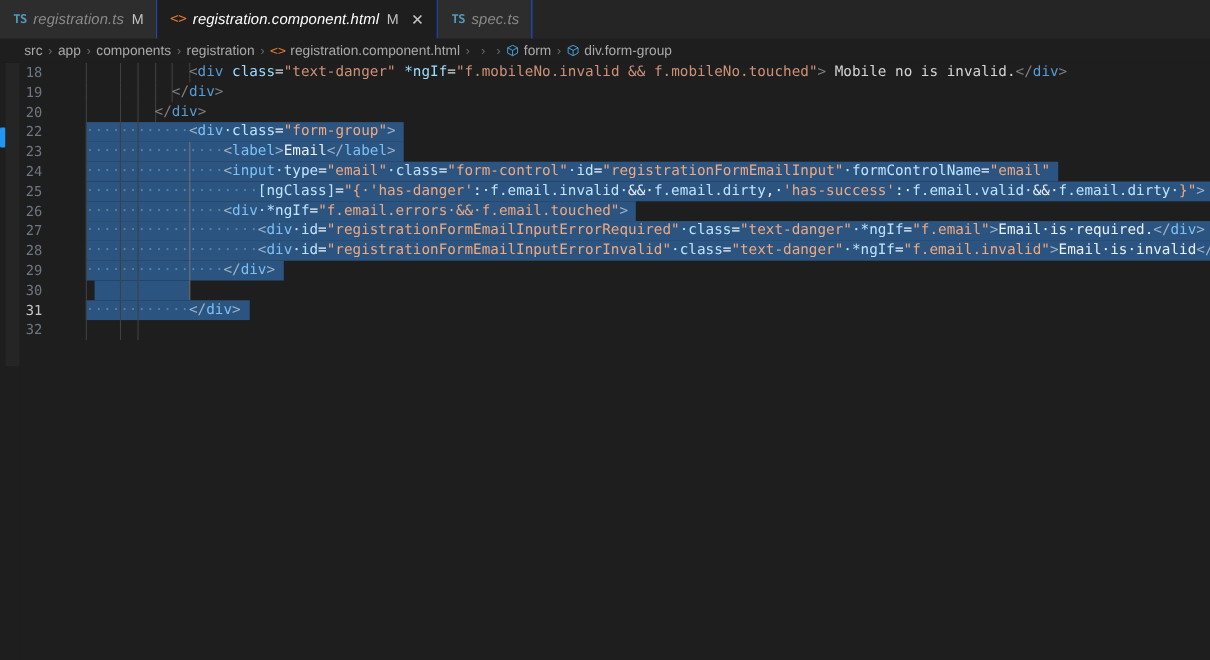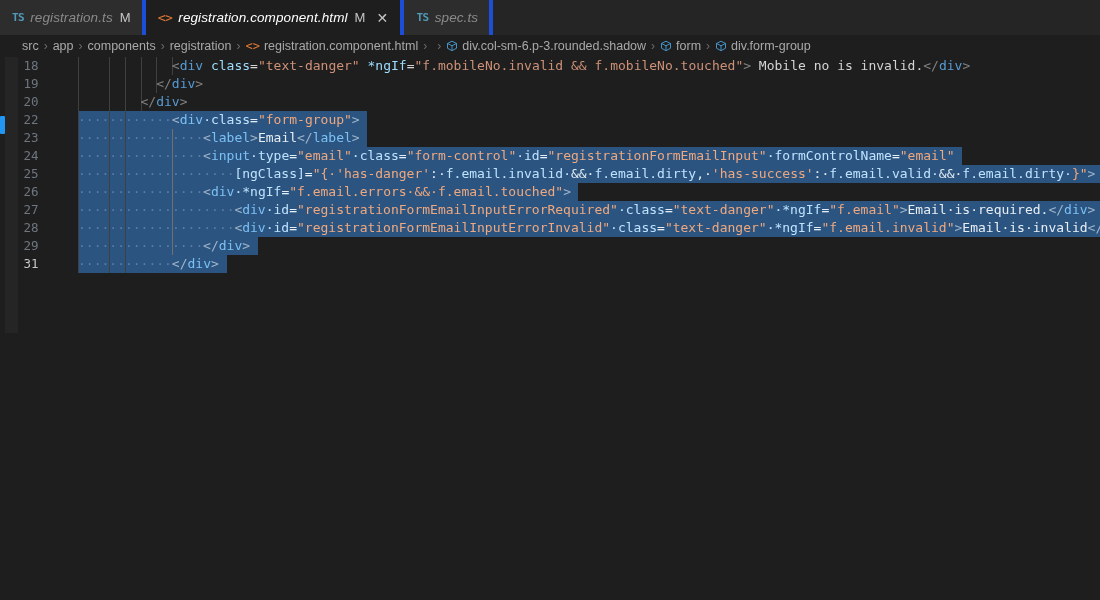--- a/index.html
+++ b/index.html
@@ -28,21 +28,21 @@
     align-items: center;
     gap: 6px;
     height: 35px;
     padding: 0 11px 0 12px;
     background: #2d2d2d;
     color: #a0a0a0;
     font-family: "Liberation Sans", sans-serif;
     font-size: 13.5px;
     white-space: nowrap;
     position: relative;
-    border-right: 4px solid #1d4ed8;
+    border-right: 1px solid #1d4ed8;
     min-width: 0;
   }
   .tab.active {
     background: #1e1e1e;
     color: #ffffff;
   }
   .tab-pad {
     flex: 1;
     background: #252526;
     height: 35px;
@@ -268,30 +268,20 @@
     <span class="bc-item">
       <span>registration</span>
     </span>
     <span class="bc-sep">›</span>
     <span class="bc-item">
       <span class="bc-ico-html">&lt;&gt;</span>
       <span>registration.component.html</span>
     </span>
     <span class="bc-sep">›</span>
     <span class="bc-sep">›</span>
-    <span class="bc-item">
-      <span class="bc-ico-cube">
-        <svg width="12" height="12" viewBox="0 0 16 16" fill="none" stroke="#4a9fd8" stroke-width="1.2">
-          <path d="M8 1.6 L14 4.6 L14 11 L8 14.2 L2 11 L2 4.6 Z"></path>
-          <path d="M2 4.6 L8 7.7 L14 4.6"></path>
-          <path d="M8 7.7 L8 14.2"></path>
-        </svg>
-      </span>
-      <span>div.col-sm-6.p-3.rounded.shadow</span>
-    </span>
     <span class="bc-sep">›</span>
     <span class="bc-item">
       <span class="bc-ico-cube">
         <svg width="12" height="12" viewBox="0 0 16 16" fill="none" stroke="#4a9fd8" stroke-width="1.2">
           <path d="M8 1.6 L14 4.6 L14 11 L8 14.2 L2 11 L2 4.6 Z"></path>
           <path d="M2 4.6 L8 7.7 L14 4.6"></path>
           <path d="M8 7.7 L8 14.2"></path>
         </svg>
       </span>
       <span>form</span>
@@ -319,18 +309,20 @@
       <div class="line"><span class="ln">19</span><span class="guides"><span class="guide" style="left: 0px;"></span><span class="guide" style="left: 31.28px;"></span><span class="guide" style="left: 46.92px;"></span><span class="guide" style="left: 62.56px;"></span><span class="guide" style="left: 78.2px;"></span></span><span class="code" style="left: 156.2px;"><span class="t-punct">&lt;/</span><span class="t-tag">div</span><span class="t-punct">&gt;</span></span></div>
       <div class="line"><span class="ln">20</span><span class="guides"><span class="guide" style="left: 0px;"></span><span class="guide" style="left: 31.28px;"></span><span class="guide" style="left: 46.92px;"></span><span class="guide" style="left: 62.56px;"></span></span><span class="code" style="left: 140.56px;"><span class="t-punct">&lt;/</span><span class="t-tag">div</span><span class="t-punct">&gt;</span></span></div>
       <div class="line selline"><span class="ln">22</span><span class="sel" style="width: 289.34px;"></span><span class="guides"><span class="guide" style="left: 0px;"></span><span class="guide" style="left: 31.28px;"></span><span class="guide" style="left: 46.92px;"></span></span><span class="ws">············</span><span class="code" style="left: 171.84px;"><span class="t-punct">&lt;</span><span class="t-tag">div</span><span class="t-attr">·class</span><span class="t-eq">=</span><span class="t-str">"form-group"</span><span class="t-punct">&gt;</span></span></div>
       <div class="line selline"><span class="ln">23</span><span class="sel" style="width: 289.34px;"></span><span class="guides"><span class="guide" style="left: 0px;"></span><span class="guide" style="left: 31.28px;"></span><span class="guide" style="left: 46.92px;"></span><span class="guide act" style="left: 93.84px;"></span></span><span class="ws">················</span><span class="code" style="left: 203.12px;"><span class="t-punct">&lt;</span><span class="t-tag">label</span><span class="t-punct">&gt;</span><span class="t-text">Email</span><span class="t-punct">&lt;/</span><span class="t-tag">label</span><span class="t-punct">&gt;</span></span></div>
       <div class="line selline"><span class="ln">24</span><span class="sel" style="width: 883.66px;"></span><span class="guides"><span class="guide" style="left: 0px;"></span><span class="guide" style="left: 31.28px;"></span><span class="guide" style="left: 46.92px;"></span><span class="guide act" style="left: 93.84px;"></span></span><span class="ws">················</span><span class="code" style="left: 203.12px;"><span class="t-punct">&lt;</span><span class="t-tag">input</span><span class="t-attr">·type</span><span class="t-eq">=</span><span class="t-str">"email"</span><span class="t-attr">·class</span><span class="t-eq">=</span><span class="t-str">"form-control"</span><span class="t-attr">·id</span><span class="t-eq">=</span><span class="t-str">"registrationFormEmailInput"</span><span class="t-attr">·formControlName</span><span class="t-eq">=</span><span class="t-str">"email"</span></span></div>
       <div class="line selline"><span class="ln">25</span><span class="sel" style="width: 1024.42px;"></span><span class="guides"><span class="guide" style="left: 0px;"></span><span class="guide" style="left: 31.28px;"></span><span class="guide" style="left: 46.92px;"></span><span class="guide act" style="left: 93.84px;"></span></span><span class="ws">····················</span><span class="code" style="left: 234.4px;"><span class="t-attr">[ngClass]</span><span class="t-eq">=</span><span class="t-str">"{·</span><span class="t-str">'has-danger'</span><span class="t-eq">:·</span><span class="t-attr">f.email.invalid·</span><span class="t-eq">&amp;&amp;·</span><span class="t-attr">f.email.dirty</span><span class="t-eq">,·</span><span class="t-str">'has-success'</span><span class="t-eq">:·</span><span class="t-attr">f.email.valid·</span><span class="t-eq">&amp;&amp;·</span><span class="t-attr">f.email.dirty·</span><span class="t-str">}"</span><span class="t-punct">&gt;</span></span></div>
       <div class="line selline"><span class="ln">26</span><span class="sel" style="width: 500.48px;"></span><span class="guides"><span class="guide" style="left: 0px;"></span><span class="guide" style="left: 31.28px;"></span><span class="guide" style="left: 46.92px;"></span><span class="guide act" style="left: 93.84px;"></span></span><span class="ws">················</span><span class="code" style="left: 203.12px;"><span class="t-punct">&lt;</span><span class="t-tag">div</span><span class="t-attr">·*ngIf</span><span class="t-eq">=</span><span class="t-str">"f.email.errors·&amp;&amp;·f.email.touched"</span><span class="t-punct">&gt;</span></span></div>
       <div class="line selline"><span class="ln">27</span><span class="sel" style="width: 1024.42px;"></span><span class="guides"><span class="guide" style="left: 0px;"></span><span class="guide" style="left: 31.28px;"></span><span class="guide" style="left: 46.92px;"></span><span class="guide act" style="left: 93.84px;"></span></span><span class="ws">····················</span><span class="code" style="left: 234.4px;"><span class="t-punct">&lt;</span><span class="t-tag">div</span><span class="t-attr">·id</span><span class="t-eq">=</span><span class="t-str">"registrationFormEmailInputErrorRequired"</span><span class="t-attr">·class</span><span class="t-eq">=</span><span class="t-str">"text-danger"</span><span class="t-attr">·*ngIf</span><span class="t-eq">=</span><span class="t-str">"f.email"</span><span class="t-punct">&gt;</span><span class="t-text">Email·is·required.</span><span class="t-punct">&lt;/</span><span class="t-tag">div</span><span class="t-punct">&gt;</span></span></div>
       <div class="line selline"><span class="ln">28</span><span class="sel" style="width: 1063.52px;"></span><span class="guides"><span class="guide" style="left: 0px;"></span><span class="guide" style="left: 31.28px;"></span><span class="guide" style="left: 46.92px;"></span><span class="guide act" style="left: 93.84px;"></span></span><span class="ws">····················</span><span class="code" style="left: 234.4px;"><span class="t-punct">&lt;</span><span class="t-tag">div</span><span class="t-attr">·id</span><span class="t-eq">=</span><span class="t-str">"registrationFormEmailInputErrorInvalid"</span><span class="t-attr">·class</span><span class="t-eq">=</span><span class="t-str">"text-danger"</span><span class="t-attr">·*ngIf</span><span class="t-eq">=</span><span class="t-str">"f.email.invalid"</span><span class="t-punct">&gt;</span><span class="t-text">Email·is·invalid</span><span class="t-punct">&lt;/</span></span></div>
       <div class="line selline"><span class="ln">29</span><span class="sel" style="width: 179.86px;"></span><span class="guides"><span class="guide" style="left: 0px;"></span><span class="guide" style="left: 31.28px;"></span><span class="guide" style="left: 46.92px;"></span><span class="guide act" style="left: 93.84px;"></span></span><span class="ws">················</span><span class="code" style="left: 203.12px;"><span class="t-punct">&lt;/</span><span class="t-tag">div</span><span class="t-punct">&gt;</span></span></div>
+      <div class="line selline"><span class="ln">30</span><span class="sel" style="width: 86px; left: 86px;"></span><span class="guides"><span class="guide" style="left: 0px;"></span><span class="guide" style="left: 31.28px;"></span><span class="guide" style="left: 46.92px;"></span><span class="guide act" style="left: 93.84px;"></span></span><span class="code" style="left: 78px;"></span></div>
       <div class="line active-ln selline"><span class="ln">31</span><span class="sel" style="width: 148.58px;"></span><span class="guides"><span class="guide" style="left: 0px;"></span><span class="guide" style="left: 31.28px;"></span><span class="guide" style="left: 46.92px;"></span></span><span class="ws">············</span><span class="code" style="left: 171.84px;"><span class="t-punct">&lt;/</span><span class="t-tag">div</span><span class="t-punct">&gt;</span></span></div>
+      <div class="line"><span class="ln">32</span><span class="guides"><span class="guide" style="left: 0px;"></span><span class="guide" style="left: 31.28px;"></span><span class="guide" style="left: 46.92px;"></span></span><span class="code" style="left: 78px;"></span></div>
     </div>
   <div id="below">
     <div id="below-gutter"></div>
   </div>
 </div>
 
 </body></html>

